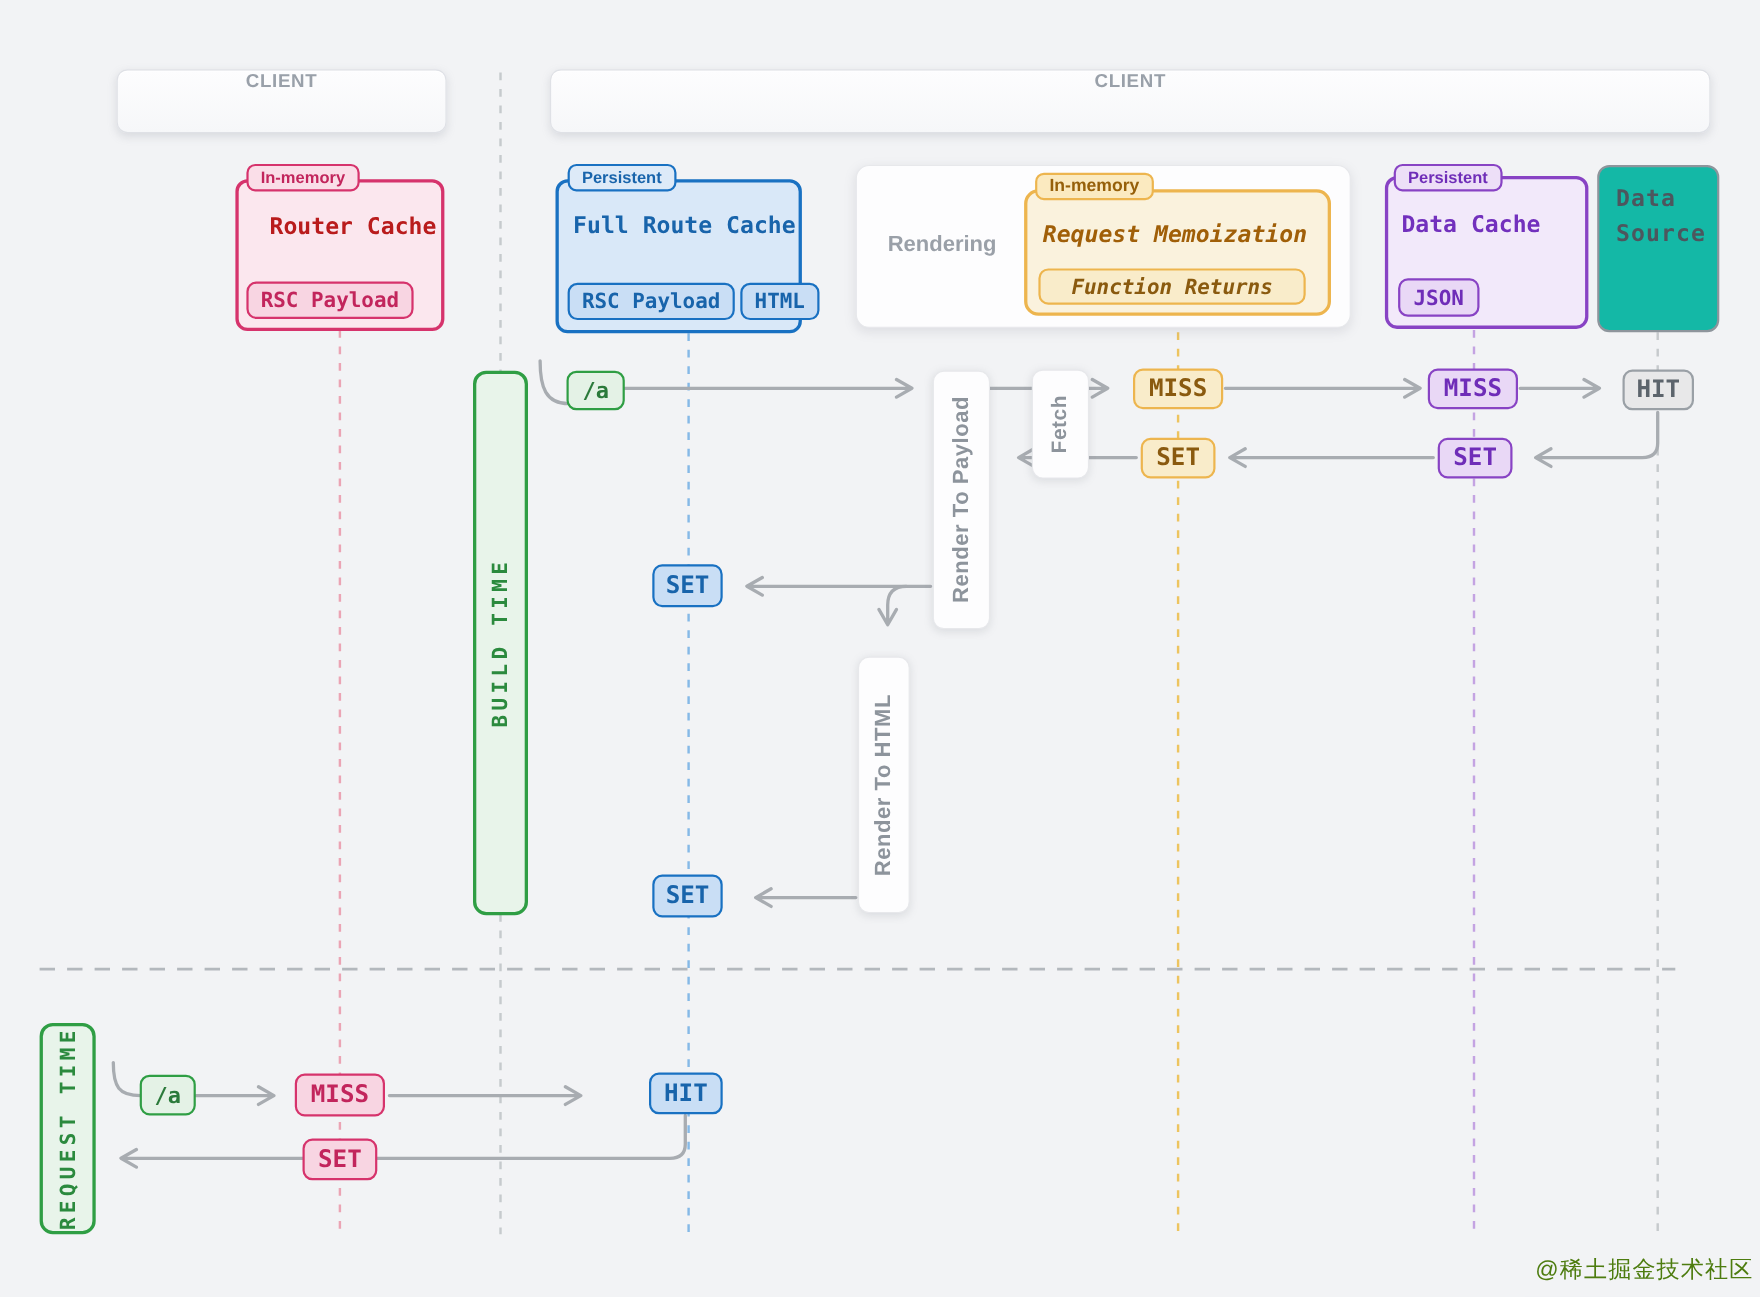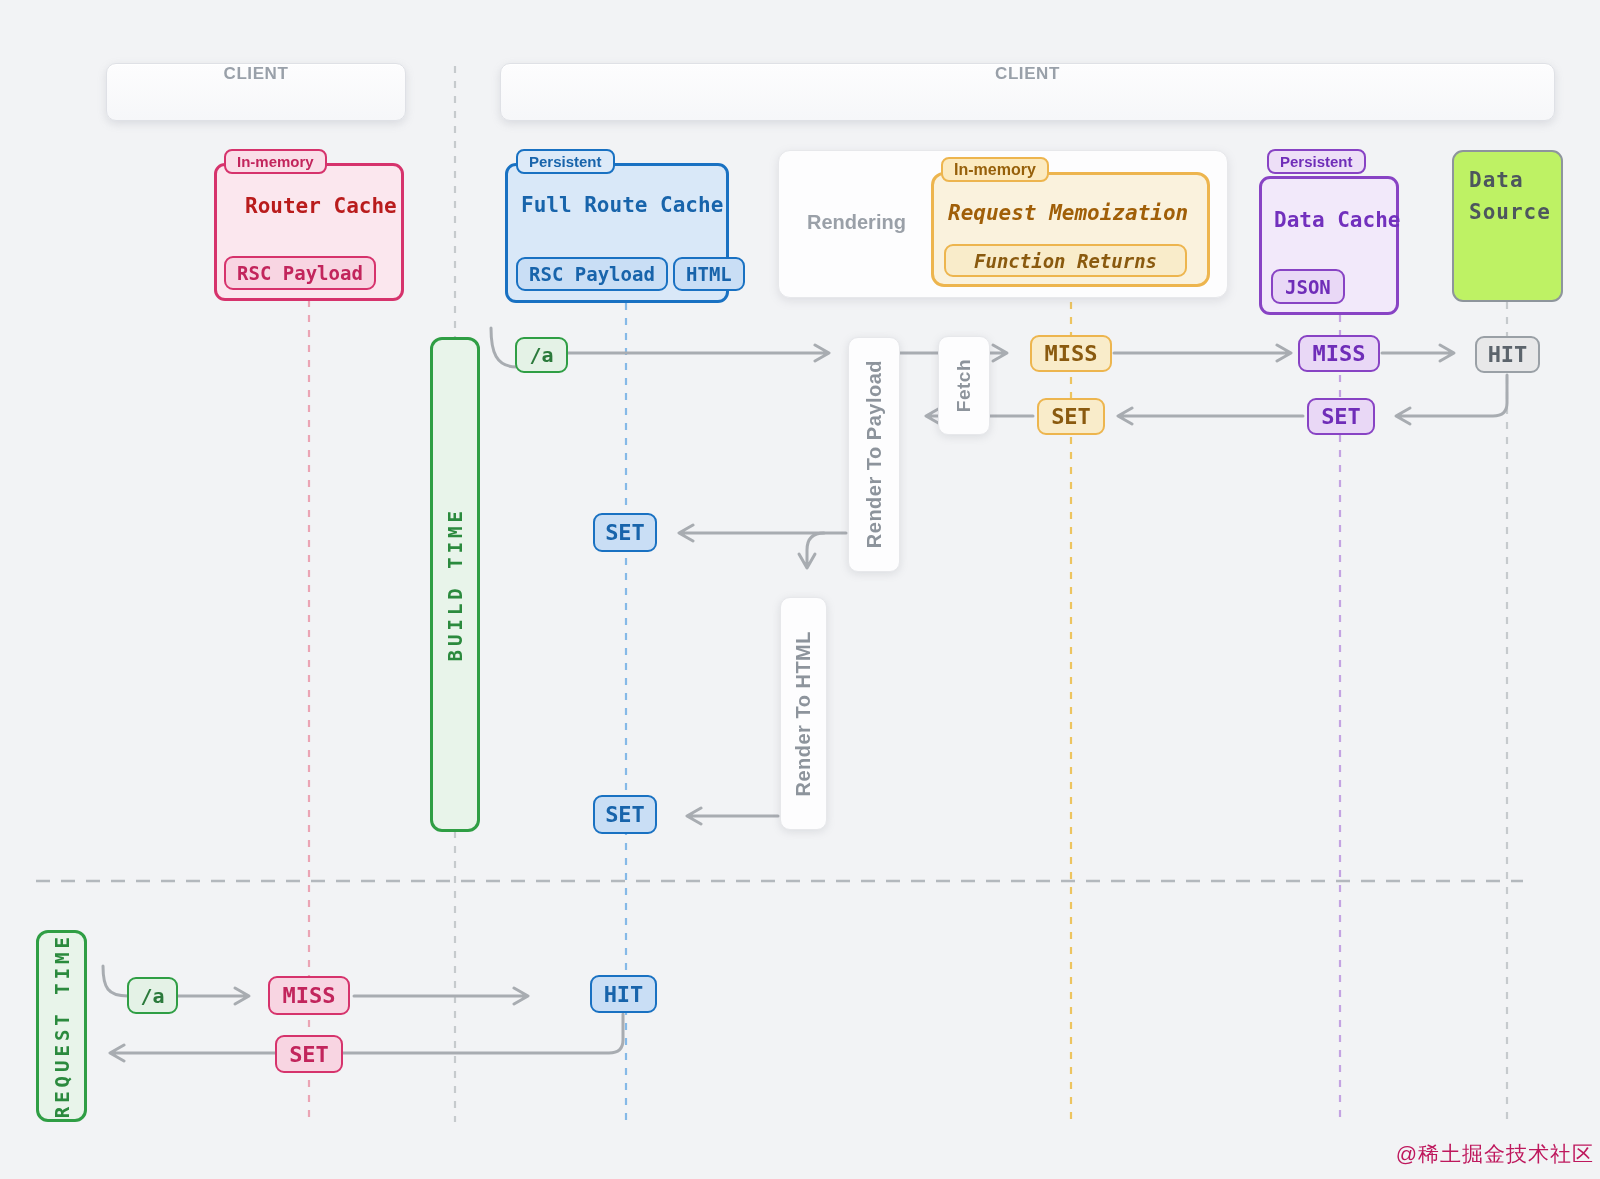--- a/index.html
+++ b/index.html
@@ -41,21 +41,21 @@
   .blue-chip{background:#c9def5;border-color:#1971c2;color:#1864ab;}
   .blue-text{color:#1864ab;}
   .gold-box{background:#faf2dd;border-color:#edb54e;}
   .gold-badge{background:#fbeac0;border-color:#edb54e;color:#96600a;}
   .gold-chip{background:#f9ecca;border-color:#edb54e;color:#8a5a0f;}
   .gold-text{color:#a05f08;}
   .purple-box{background:#f2e9fa;border-color:#8843c4;}
   .purple-badge{background:#eddff7;border-color:#8843c4;color:#6f2db8;}
   .purple-chip{background:#e9d8f6;border-color:#8843c4;color:#6f2db8;}
   .purple-text{color:#7230bd;}
-  .gray-box{background:#bef264;border-color:#8e959c;}
+  .gray-box{background:#14b8a6;border-color:#8e959c;}
   .gray-chip{background:#e8e8e9;border-color:#9aa0a6;color:#5c646c;}
   .green-chip{background:#e4f2e6;border-color:#2f9e44;color:#2b7a3b;font-size:20px;}
   .gray-text{color:#4d565e;}
   
   .softbox{
     background:#fdfdfe;border:1px solid #e7e8eb;border-radius:12px;
     box-shadow:0 3px 10px rgba(125,130,142,.18);
   }
   .procbox{
     background:#fdfdfe;border:1px solid #e7e8eb;border-radius:10px;
@@ -68,21 +68,21 @@
   .timebar{
     background:#e8f4ea;border:3px solid #2f9e44;border-radius:12px;
     display:flex;align-items:center;justify-content:center;z-index:4;
   }
   .timebar span{
     color:#2b8a3e;font-family:"DejaVu Sans Mono","Liberation Mono",monospace;
     font-weight:700;font-size:19px;letter-spacing:4px;
   }
   .ds-line{font-family:"DejaVu Sans Mono","Liberation Mono",monospace;font-weight:700;font-size:21px;letter-spacing:1px;}
   .rendering-label{color:#9aa0a8;font-size:20px;font-weight:600;}
-  .watermark{color:#be185d;font-size:21px;letter-spacing:1px;}
+  .watermark{color:#4d7c0f;font-size:21px;letter-spacing:1px;}
   svg{position:absolute;left:0;top:0;z-index:1;}
   .z2{z-index:2}.z3{z-index:3}.z9{z-index:9}
 </style>
 </head>
 <body>
 
 <div id="canvas">
 
   <svg width="1600" height="1179" viewBox="0 0 1600 1179">
 
@@ -144,21 +144,21 @@
     <div class="abs chip sm blue-chip" style="left:165px;bottom:9px;height:34px;padding:0 11px;">HTML</div>
   </div>
   <div class="abs badge blue-badge" style="left:516px;top:149px;">Persistent</div>
 
   <div class="abs cache gold-box z3" style="left:931px;top:172px;width:279px;height:115px;border-radius:13px;font-style:italic;">
     <div class="abs title gold-text" style="left:14px;top:26px;">Request Memoization</div>
     <div class="abs chip sm gold-chip" style="left:10px;bottom:7px;height:33px;padding:0 28px;">Function Returns</div>
   </div>
   <div class="abs badge gold-badge" style="left:941px;top:157px;font-size:16px;">In-memory</div>
 
-  <div class="abs cache purple-box z3" style="left:1259px;top:176px;width:140px;height:139px;text-decoration:underline;">
+  <div class="abs cache purple-box z3" style="left:1259px;top:160px;width:185px;height:139px;text-decoration:underline;">
     <div class="abs title purple-text" style="left:12px;top:29px;">Data Cache</div>
     <div class="abs chip sm purple-chip" style="left:9px;bottom:8px;height:35px;padding:0 12px;">JSON</div>
   </div>
   <div class="abs badge purple-badge" style="left:1267px;top:149px;">Persistent</div>
 
   <div class="abs cache gray-box z3" style="left:1452px;top:150px;width:111px;height:152px;border-width:2.5px;">
     <div class="abs ds-line gray-text" style="left:15px;top:16px;">Data</div>
     <div class="abs ds-line gray-text" style="left:15px;top:48px;">Source</div>
   </div>
 

